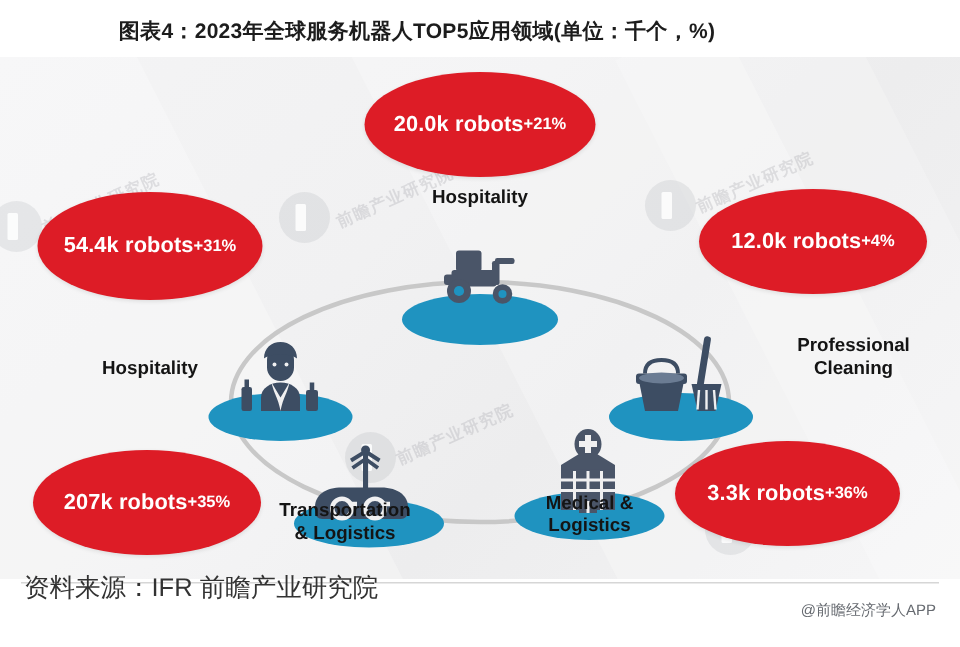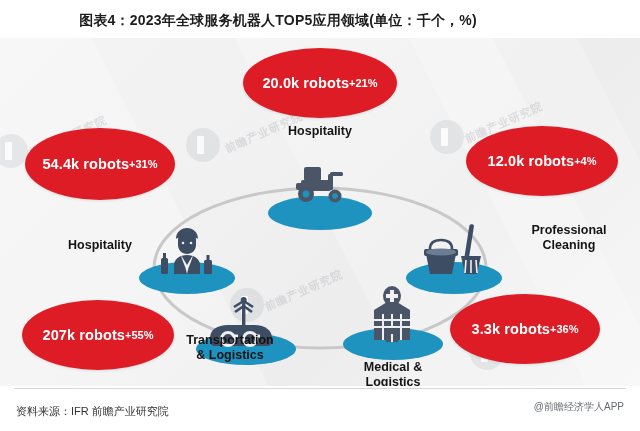--- a/index.html
+++ b/index.html
@@ -131,22 +131,22 @@
 
   
   #footer-rule {
     position: absolute;
     left: 14px; top: 388px;
     width: 612px; height: 1px;
     background: #d6d6d6;
   }
   #src {
     position: absolute;
-    left: 16px; top: 404px;
-    font-size: 11px;
+    left: 16px; top: 380px;
+    font-size: 17px;
     color: #333333;
     white-space: nowrap;
   }
   #app {
     position: absolute;
     right: 16px; top: 400px;
     font-size: 10px;
     color: #666a70;
     white-space: nowrap;
   }
@@ -282,21 +282,21 @@
         </g>
         <g fill="none" stroke="#f0f0f1" stroke-width="3">
           <circle cx="30" cy="43" r="6.5"></circle>
           <circle cx="52" cy="43" r="6.5"></circle>
           <line x1="36" y1="40" x2="40" y2="40"></line>
           <line x1="58" y1="40" x2="62" y2="40"></line>
         </g>
       </svg>
       <div class="bubble" style="left:22px; top:262px; width:152px; height:70px;">
         <span class="v1">207k robots</span>
-        <span class="v2">+55%</span>
+        <span class="v2">+35%</span>
       </div>
       <div class="cat-label" style="left:165px; top:295px; width:130px;">
         <div>Transportation</div>
         <div>&amp; Logistics</div>
       </div>
     </div>
 
     <div class="node">
       <div class="platform" style="left:343px; top:290px; width:100px; height:32px;">
         <div class="halo"></div>
@@ -318,21 +318,21 @@
           <line x1="31" y1="28" x2="31" y2="54"></line>
           <line x1="40" y1="28" x2="40" y2="41"></line>
           <line x1="49" y1="28" x2="49" y2="54"></line>
           <line x1="40" y1="48" x2="40" y2="56"></line>
         </g>
       </svg>
       <div class="bubble" style="left:450px; top:256px; width:150px; height:70px;">
         <span class="v1">3.3k robots</span>
         <span class="v2">+36%</span>
       </div>
-      <div class="cat-label" style="left:330px; top:290px; width:126px;margin-top:32px;">
+      <div class="cat-label" style="left:330px; top:290px; width:126px;">
         <div>Medical &amp;</div>
         <div>Logistics</div>
       </div>
     </div>
 
   </div>
 
   <div id="footer-rule"></div>
   <div id="src">资料来源：IFR 前瞻产业研究院</div>
   <div id="app">@前瞻经济学人APP</div>

